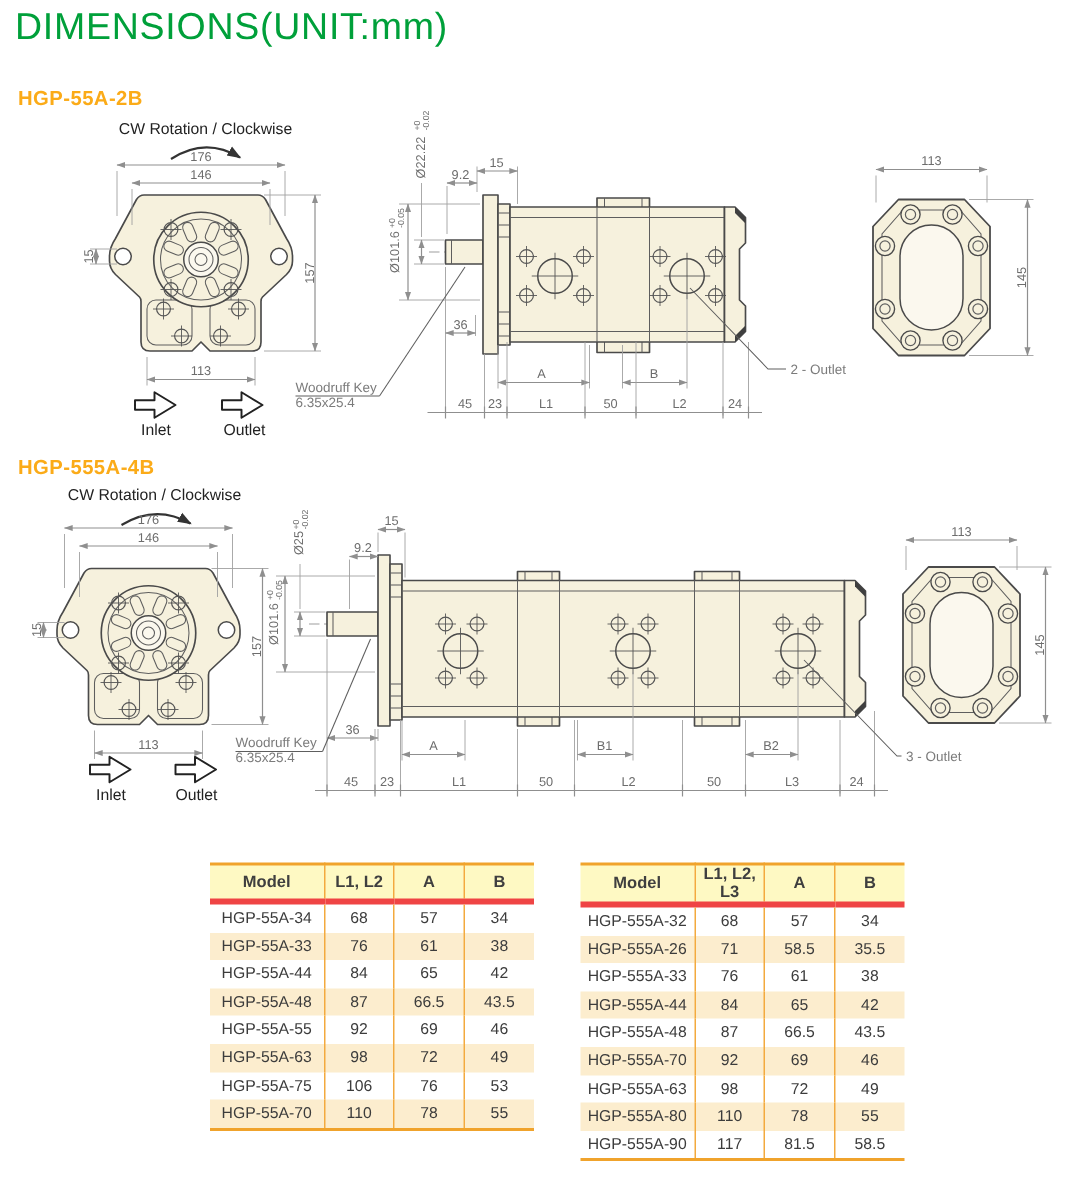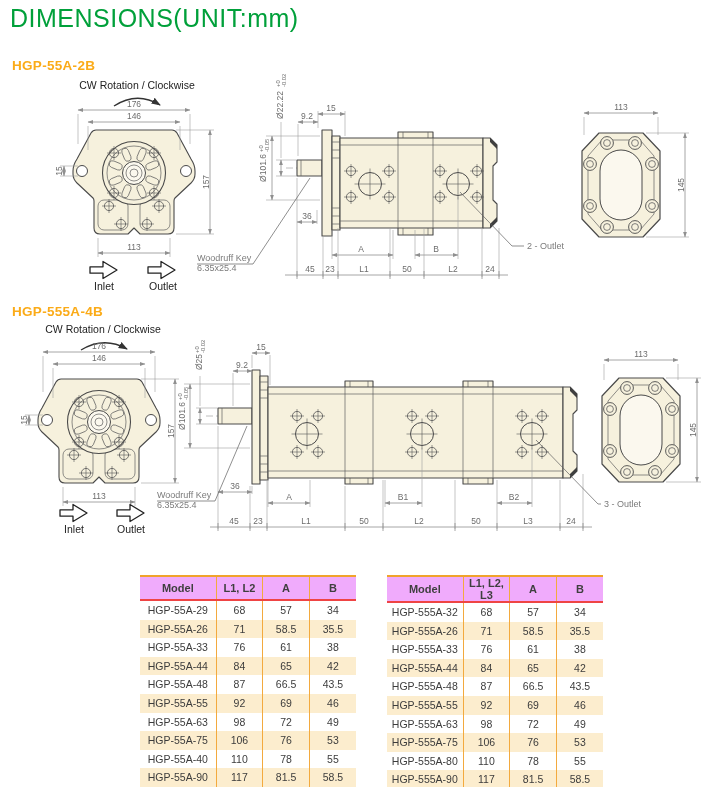--- a/index.html
+++ b/index.html
@@ -23,21 +23,21 @@
   .dt{font-size:8.5px;fill:#6d6d6d;text-anchor:middle}
   .dts{font-size:5.8px;fill:#6d6d6d;text-anchor:start}
   .lbl{font-size:10.5px;fill:#222;text-anchor:middle}
   .note{font-size:9px;fill:#7b7b7b;text-anchor:start}
   
   .tables{position:absolute;top:575px;left:0;width:716px;height:212px}
   .dim-table{position:absolute;top:0;border-collapse:collapse;table-layout:fixed;
              border-top:2px solid #F0A32C;border-bottom:2px solid #F0A32C}
   .t1{left:140px;width:216px}
   .t2{left:387px;width:216px}
-  .dim-table th{background:#f0abfc;font-size:11px;font-weight:bold;color:#3f3f3f;height:22px;padding:0;border-bottom:2px solid #ef4444}
+  .dim-table th{background:#fef9c3;font-size:11px;font-weight:bold;color:#3f3f3f;height:22px;padding:0;border-bottom:4px solid #ef4444}
   .dim-table td{font-size:10.5px;color:#3c3c3c;text-align:center;height:18.6px;padding:0;line-height:18.6px}
   .dim-table th:not(:last-child),.dim-table td:not(:last-child){border-right:1.6px solid #F3AA3E}
   .dim-table th:first-child,.dim-table td:first-child{width:35%}
   .dim-table tbody tr:nth-child(even) td{background:#FCEDCE}
 </style>
 </head>
 <body>
 
 <div class="title">DIMENSIONS(UNIT:mm)</div>
 <div class="sec-heading" id="h1">HGP-55A-2B</div>
@@ -440,30 +440,24 @@
       <thead>
         <tr>
           <th>Model</th>
           <th>L1, L2</th>
           <th>A</th>
           <th>B</th>
         </tr>
       </thead>
       <tbody>
         <tr>
-          <td>HGP-55A-29</td>
+          <td>HGP-55A-34</td>
           <td>68</td>
           <td>57</td>
           <td>34</td>
-        </tr>
-        <tr>
-          <td>HGP-55A-26</td>
-          <td>71</td>
-          <td>58.5</td>
-          <td>35.5</td>
         </tr>
         <tr>
           <td>HGP-55A-33</td>
           <td>76</td>
           <td>61</td>
           <td>38</td>
         </tr>
         <tr>
           <td>HGP-55A-44</td>
           <td>84</td>
@@ -488,30 +482,24 @@
           <td>72</td>
           <td>49</td>
         </tr>
         <tr>
           <td>HGP-55A-75</td>
           <td>106</td>
           <td>76</td>
           <td>53</td>
         </tr>
         <tr>
-          <td>HGP-55A-40</td>
+          <td>HGP-55A-70</td>
           <td>110</td>
           <td>78</td>
           <td>55</td>
-        </tr>
-        <tr>
-          <td>HGP-55A-90</td>
-          <td>117</td>
-          <td>81.5</td>
-          <td>58.5</td>
         </tr>
       </tbody>
     </table>
   <table class="dim-table t2">
       <thead>
         <tr>
           <th>Model</th>
           <th>L1, L2, L3</th>
           <th>A</th>
           <th>B</th>
@@ -542,38 +530,32 @@
           <td>65</td>
           <td>42</td>
         </tr>
         <tr>
           <td>HGP-555A-48</td>
           <td>87</td>
           <td>66.5</td>
           <td>43.5</td>
         </tr>
         <tr>
-          <td>HGP-555A-55</td>
+          <td>HGP-555A-70</td>
           <td>92</td>
           <td>69</td>
           <td>46</td>
         </tr>
         <tr>
           <td>HGP-555A-63</td>
           <td>98</td>
           <td>72</td>
           <td>49</td>
         </tr>
         <tr>
-          <td>HGP-555A-75</td>
-          <td>106</td>
-          <td>76</td>
-          <td>53</td>
-        </tr>
-        <tr>
           <td>HGP-555A-80</td>
           <td>110</td>
           <td>78</td>
           <td>55</td>
         </tr>
         <tr>
           <td>HGP-555A-90</td>
           <td>117</td>
           <td>81.5</td>
           <td>58.5</td>

